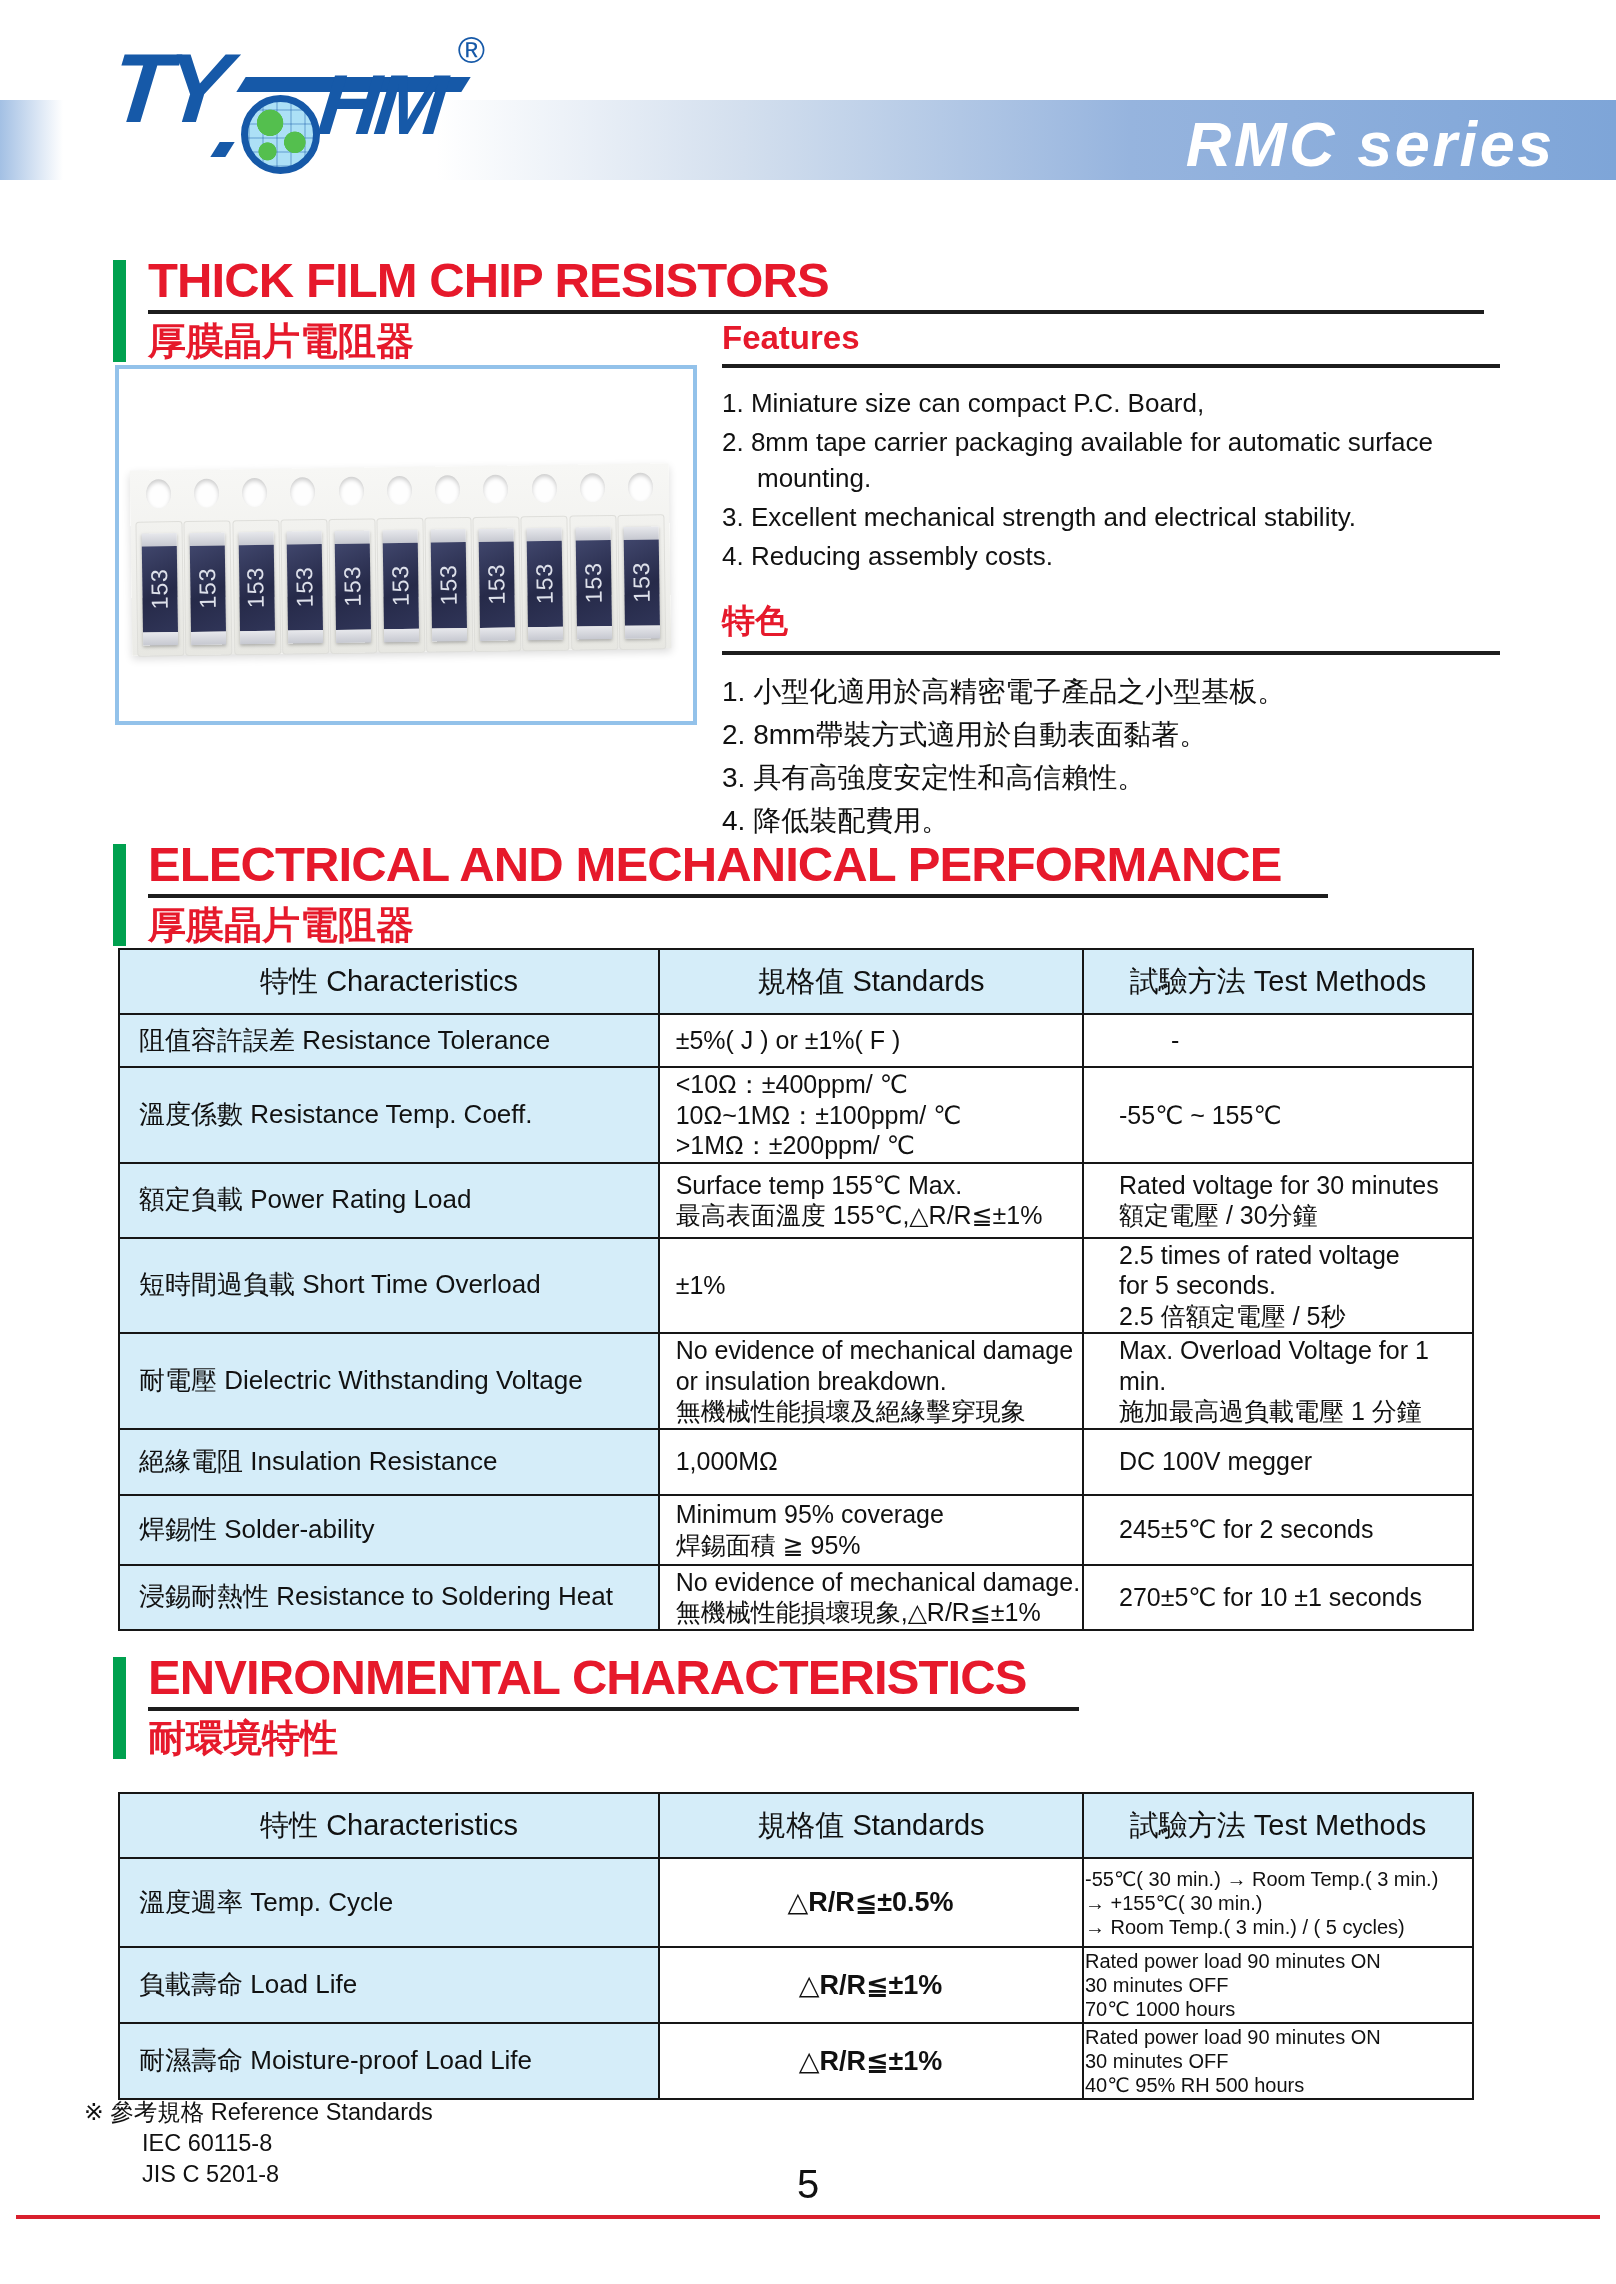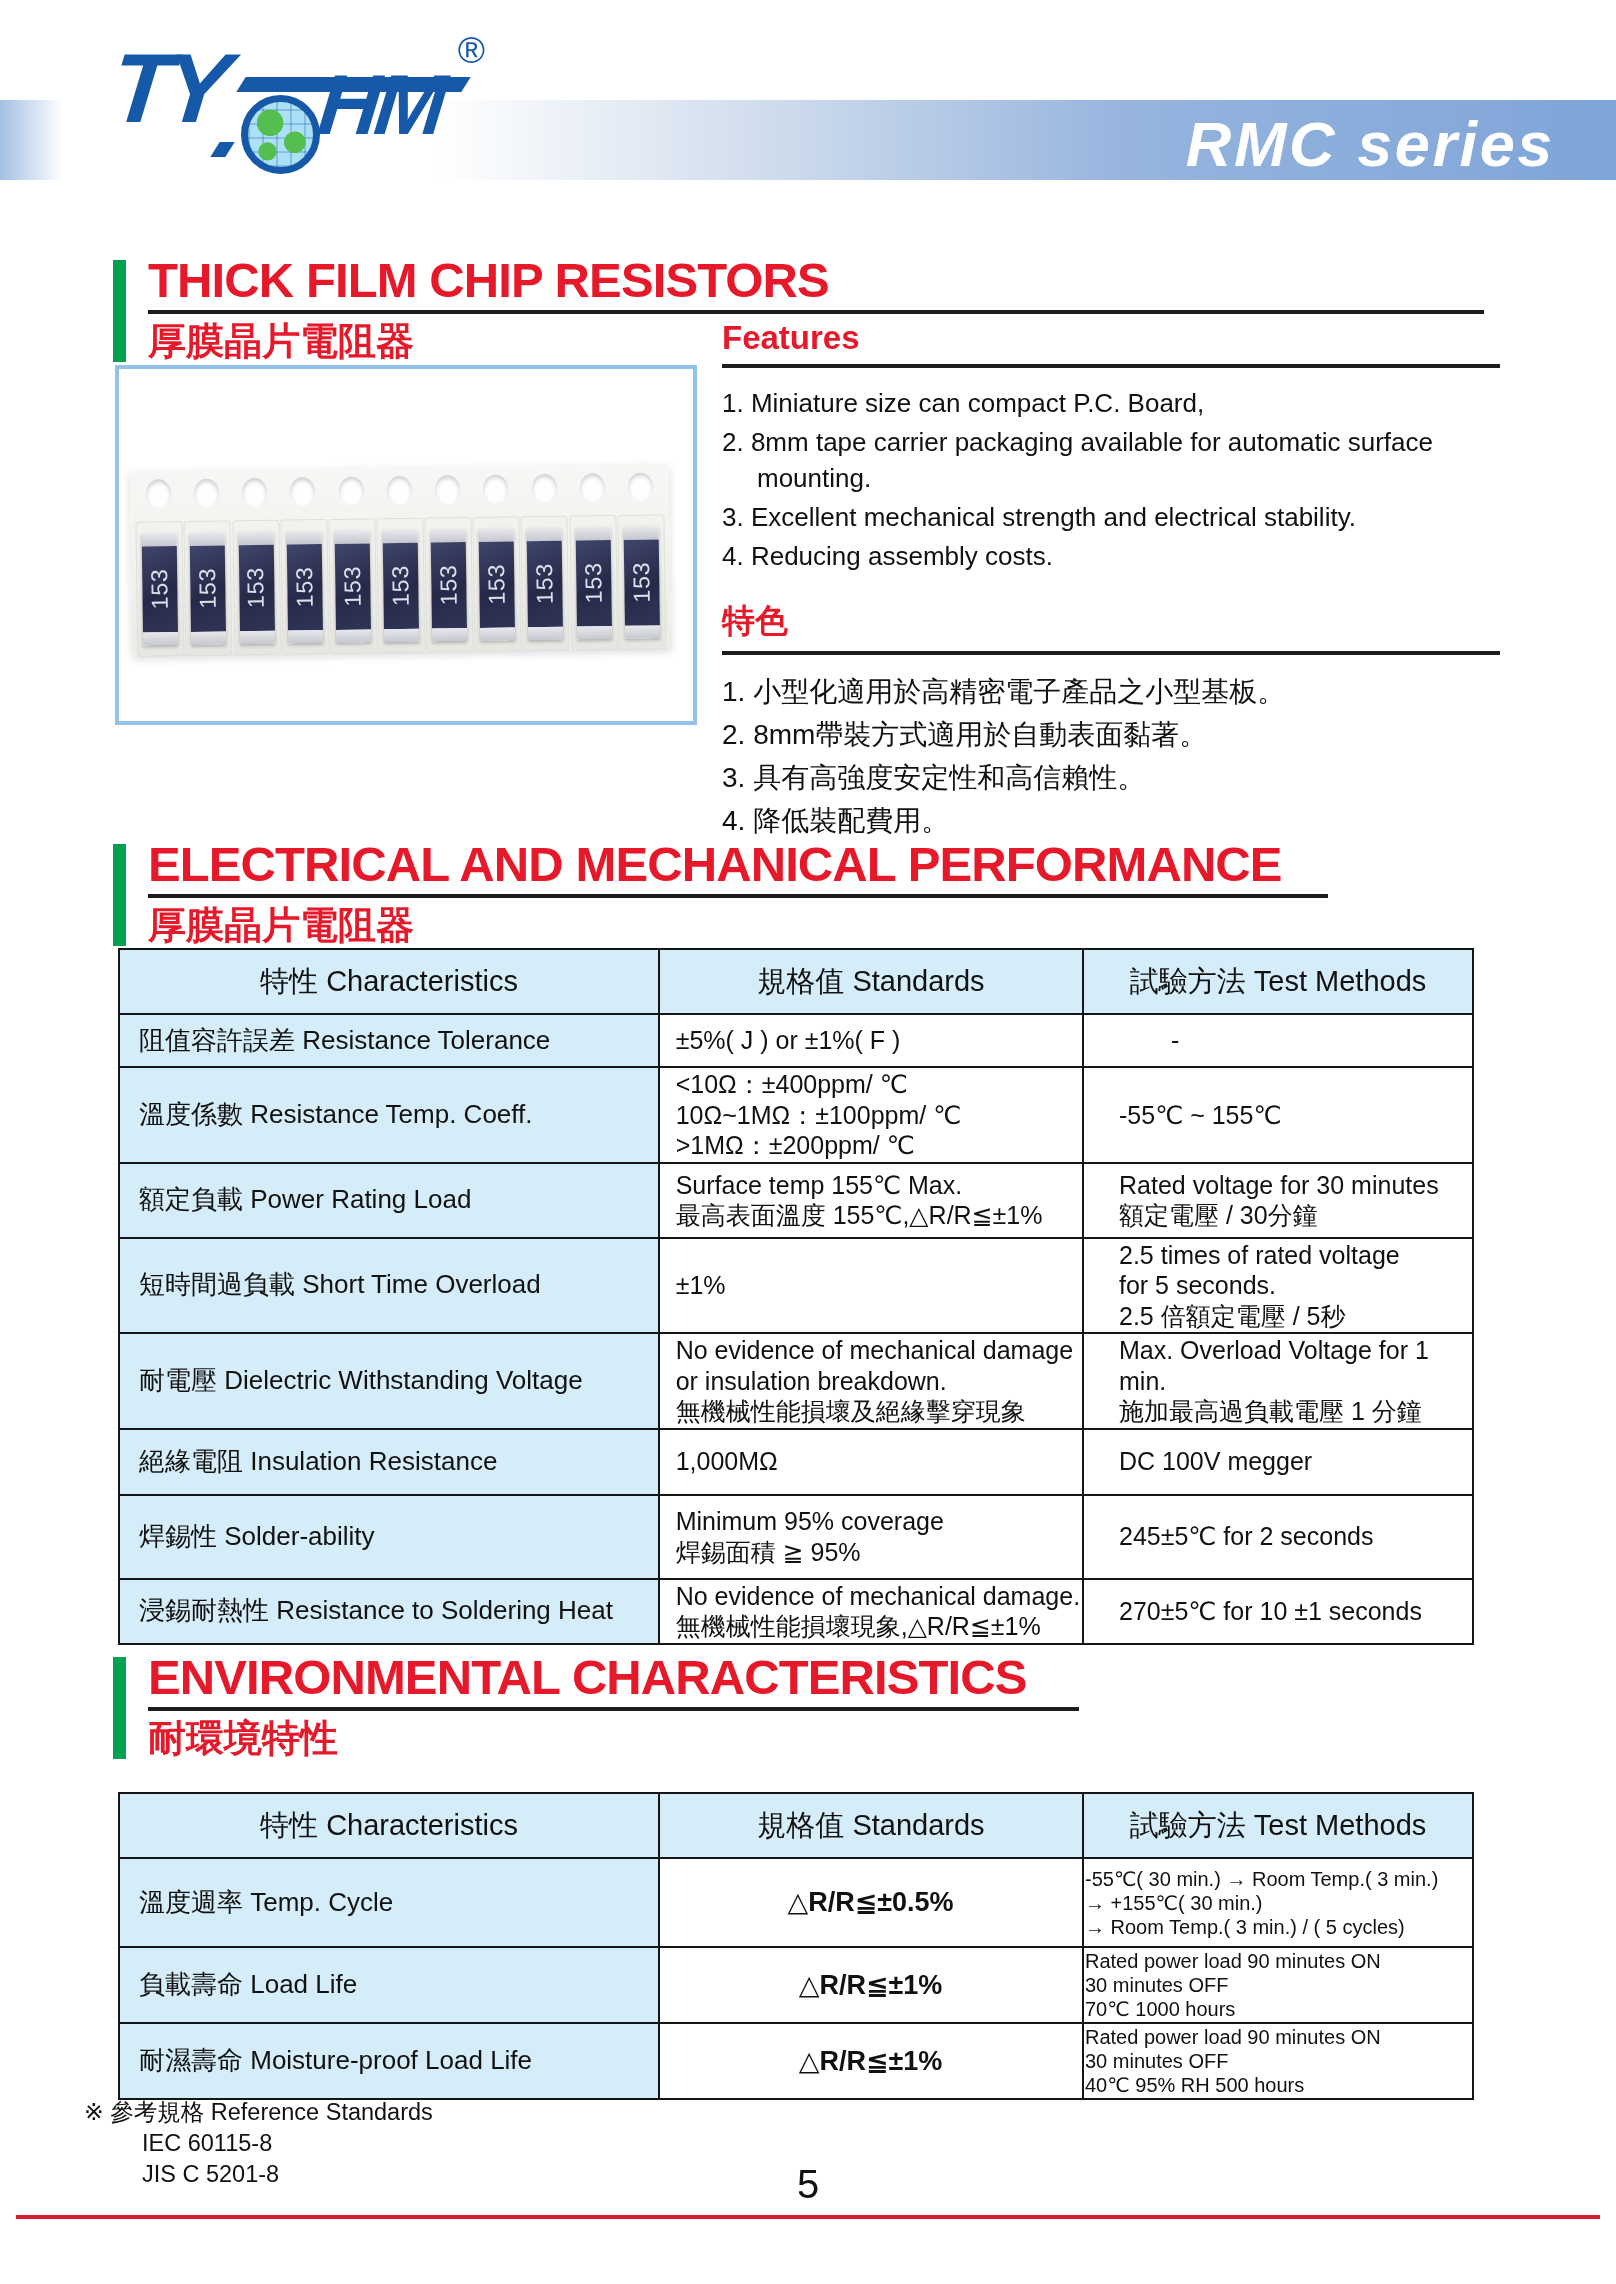--- a/index.html
+++ b/index.html
@@ -308,21 +308,21 @@
 or insulation breakdown.
 無機械性能損壞及絕緣擊穿現象</td>
         <td class="c3">Max. Overload Voltage for 1 min.
 施加最高過負載電壓 1 分鐘</td>
       </tr>
       <tr style="height:66px">
         <td class="c1">絕緣電阻 Insulation Resistance</td>
         <td class="c2">1,000MΩ</td>
         <td class="c3">DC 100V megger</td>
       </tr>
-      <tr style="height:84px">
+      <tr style="height:70px">
         <td class="c1">焊錫性 Solder-ability</td>
         <td class="c2">Minimum 95% coverage
 焊錫面積 ≧ 95%</td>
         <td class="c3">245±5℃ for 2 seconds</td>
       </tr>
       <tr style="height:65px">
         <td class="c1">浸錫耐熱性 Resistance to Soldering Heat</td>
         <td class="c2">No evidence of mechanical damage.
 無機械性能損壞現象,△R/R≦±1%</td>
         <td class="c3">270±5℃ for 10 ±1 seconds</td>

